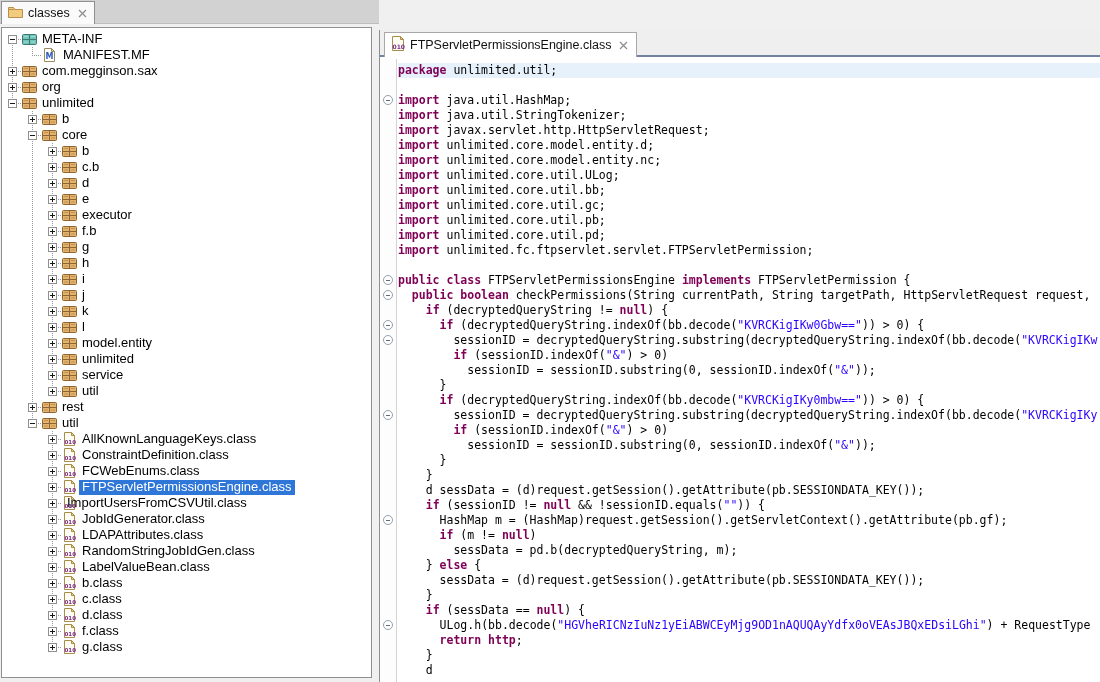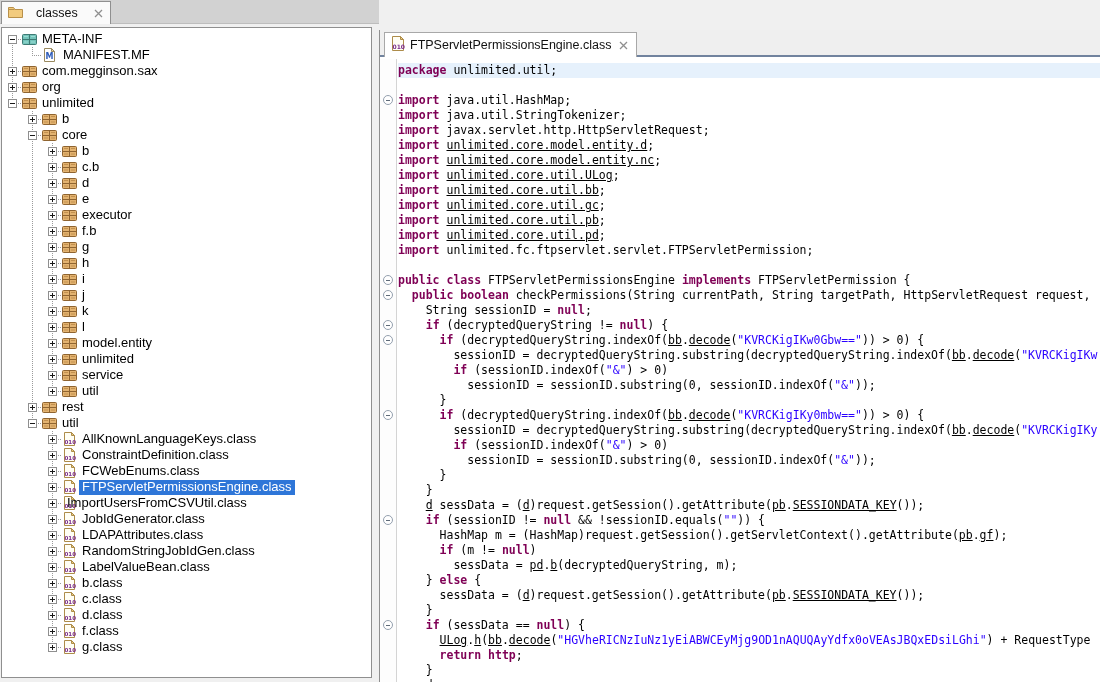--- a/index.html
+++ b/index.html
@@ -5,21 +5,21 @@
   * { box-sizing: border-box; margin: 0; padding: 0; }
   html,body { width:1100px; height:682px; overflow:hidden; background:#f0f0f0;
               font-family:"Liberation Sans", sans-serif; }
   .screen { position:relative; width:1100px; height:682px; background:#f0f0f0; }
 
   
   .top-tabbar { position:absolute; left:0; top:0; width:379px; height:24px;
                 background:#d2d2d2; border-bottom:1px solid #bdbdbd; }
   .tab { position:absolute; left:1px; top:1px; height:23px; background:#fafafa;
          border:1px solid #8f8f8f; border-bottom:none; display:flex; align-items:center;
-         padding:0 7px 0 6px; gap:13px; font-size:12.5px; color:#111; }
+         padding:0 7px 0 6px; gap:5px; font-size:12.5px; color:#111; }
   .tab .lbl { white-space:nowrap; }
   .closebtn { margin-left:3px; display:inline-flex; align-items:center; cursor:default; }
 
   
   .tree-panel { position:absolute; left:1px; top:27px; width:371px; height:651px;
                 background:#fff; border:1px solid #8f8f8f; overflow:hidden; }
   .tree-rows { position:relative; padding-top:3px; }
   .trow { position:relative; height:16px; }
   .guide-v { position:absolute; top:0; width:1px; height:16px;
              background-image:repeating-linear-gradient(to bottom,#9a9a9a 0,#9a9a9a 1px,transparent 1px,transparent 2px); }
@@ -50,21 +50,21 @@
   .fold { position:absolute; left:3px; width:10px; height:10px; border:1px solid #94a0ae;
           border-radius:50%; background:#fff; }
   .fold::after { content:""; position:absolute; left:2px; right:2px; top:4px; height:1px; background:#5e6a78; }
   .code { position:absolute; left:18px; top:0; right:0; bottom:0; padding-top:4px; overflow:hidden; }
   .cline { height:15px; line-height:15px; white-space:pre; overflow:hidden;
            font-family:"DejaVu Sans Mono", monospace; font-size:11.5px; }
   .cline.hl { background:#e6f1fc; }
   .c-k { color:#7f0055; font-weight:bold; }
   .c-s { color:#2a00ff; }
   .c-p { color:#000; }
-  .c-l { color:#000; text-decoration:underline; }
+  .c-l { color:#000; }
 </style>
 </head>
 <body>
 
 <div class="screen">
 
   <div class="top-tabbar">
     <div class="tab">
       <span>
         <svg width="15" height="13" viewBox="0 0 15 13">
@@ -681,21 +681,20 @@
           <div class="cline"><span class="c-k">import</span><span class="c-p"> </span><span class="c-l">unlimited.core.model.entity.nc</span><span class="c-p">;</span></div>
           <div class="cline"><span class="c-k">import</span><span class="c-p"> </span><span class="c-l">unlimited.core.util.ULog</span><span class="c-p">;</span></div>
           <div class="cline"><span class="c-k">import</span><span class="c-p"> </span><span class="c-l">unlimited.core.util.bb</span><span class="c-p">;</span></div>
           <div class="cline"><span class="c-k">import</span><span class="c-p"> </span><span class="c-l">unlimited.core.util.gc</span><span class="c-p">;</span></div>
           <div class="cline"><span class="c-k">import</span><span class="c-p"> </span><span class="c-l">unlimited.core.util.pb</span><span class="c-p">;</span></div>
           <div class="cline"><span class="c-k">import</span><span class="c-p"> </span><span class="c-l">unlimited.core.util.pd</span><span class="c-p">;</span></div>
           <div class="cline"><span class="c-k">import</span><span class="c-p"> unlimited.fc.ftpservlet.servlet.FTPServletPermission;</span></div>
           <div class="cline"></div>
           <div class="cline"><span class="c-k">public</span><span class="c-p"> </span><span class="c-k">class</span><span class="c-p"> FTPServletPermissionsEngine </span><span class="c-k">implements</span><span class="c-p"> FTPServletPermission {</span></div>
           <div class="cline"><span class="c-p">  </span><span class="c-k">public</span><span class="c-p"> </span><span class="c-k">boolean</span><span class="c-p"> checkPermissions(String currentPath, String targetPath, HttpServletRequest request,</span></div>
-          <div class="cline"><span class="c-p">    String sessionID = </span><span class="c-k">null</span><span class="c-p">;</span></div>
           <div class="cline"><span class="c-p">    </span><span class="c-k">if</span><span class="c-p"> (decryptedQueryString != </span><span class="c-k">null</span><span class="c-p">) {</span></div>
           <div class="cline"><span class="c-p">      </span><span class="c-k">if</span><span class="c-p"> (decryptedQueryString.indexOf(</span><span class="c-l">bb</span><span class="c-p">.</span><span class="c-l">decode</span><span class="c-p">(</span><span class="c-s">"KVRCKigIKw0Gbw=="</span><span class="c-p">)) &gt; 0) {</span></div>
           <div class="cline"><span class="c-p">        sessionID = decryptedQueryString.substring(decryptedQueryString.indexOf(</span><span class="c-l">bb</span><span class="c-p">.</span><span class="c-l">decode</span><span class="c-p">(</span><span class="c-s">"KVRCKigIKw</span></div>
           <div class="cline"><span class="c-p">        </span><span class="c-k">if</span><span class="c-p"> (sessionID.indexOf(</span><span class="c-s">"&amp;"</span><span class="c-p">) &gt; 0)</span></div>
           <div class="cline"><span class="c-p">          sessionID = sessionID.substring(0, sessionID.indexOf(</span><span class="c-s">"&amp;"</span><span class="c-p">));</span></div>
           <div class="cline"><span class="c-p">      }</span></div>
           <div class="cline"><span class="c-p">      </span><span class="c-k">if</span><span class="c-p"> (decryptedQueryString.indexOf(</span><span class="c-l">bb</span><span class="c-p">.</span><span class="c-l">decode</span><span class="c-p">(</span><span class="c-s">"KVRCKigIKy0mbw=="</span><span class="c-p">)) &gt; 0) {</span></div>
           <div class="cline"><span class="c-p">        sessionID = decryptedQueryString.substring(decryptedQueryString.indexOf(</span><span class="c-l">bb</span><span class="c-p">.</span><span class="c-l">decode</span><span class="c-p">(</span><span class="c-s">"KVRCKigIKy</span></div>
           <div class="cline"><span class="c-p">        </span><span class="c-k">if</span><span class="c-p"> (sessionID.indexOf(</span><span class="c-s">"&amp;"</span><span class="c-p">) &gt; 0)</span></div>
           <div class="cline"><span class="c-p">          sessionID = sessionID.substring(0, sessionID.indexOf(</span><span class="c-s">"&amp;"</span><span class="c-p">));</span></div>

